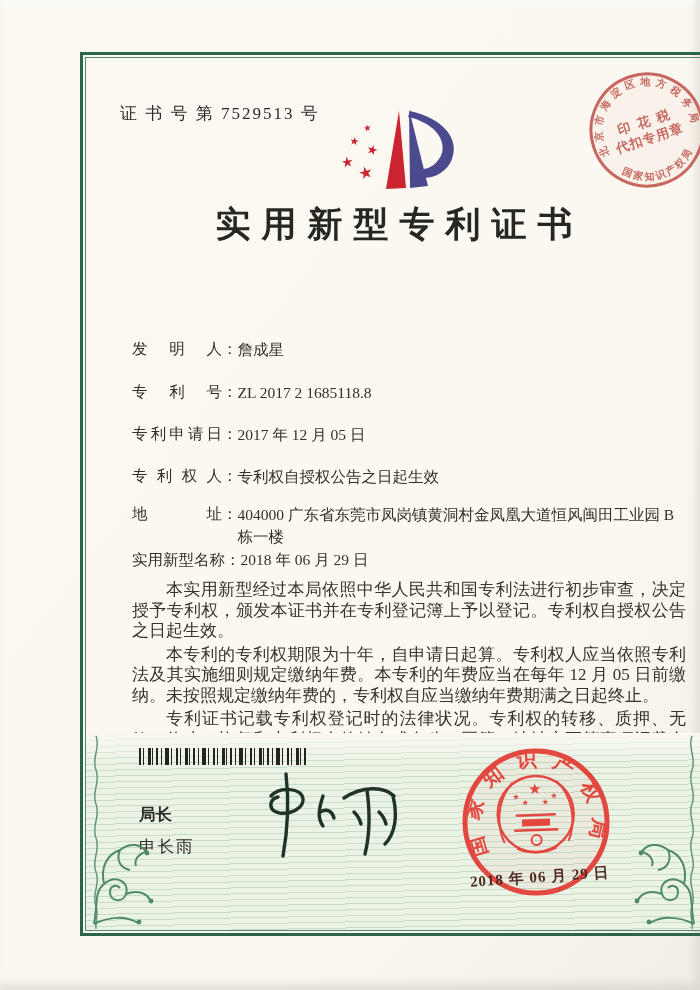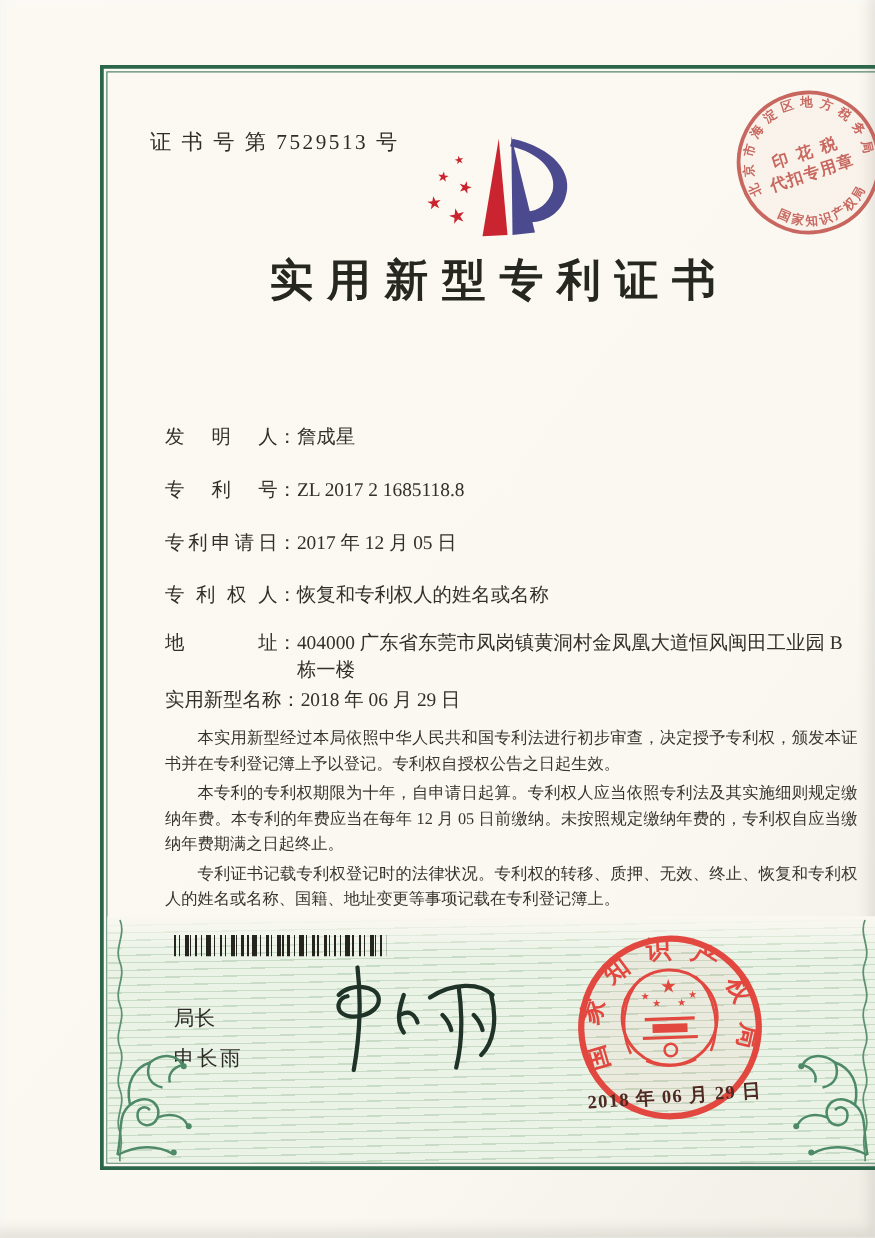--- a/index.html
+++ b/index.html
@@ -39,42 +39,42 @@
   .f-row{position:absolute;left:46px;font-size:15.5px;color:#33302a;width:560px;}
   .f-lbl{display:inline-block;width:90px;text-align:justify;text-align-last:justify;vertical-align:top;}
   .f-colon{vertical-align:top;}
   .f-val{vertical-align:top;display:inline-block;max-width:440px;line-height:22px;}
   .r1{top:238px}.r2{top:281px}.r3{top:324px}.r4{top:366px}.r5{top:408px}.r6{top:446px}
   .r-grant{top:492px}
   .grant2{position:absolute;left:278px;top:0;white-space:nowrap;}
   .r-grant .wrap{position:relative;display:block;}
   
   .paras{position:absolute;left:46px;top:522px;width:554px;
-    font-size:13px;line-height:20.5px;text-align:justify;color:#37342e;}
+    font-size:17px;line-height:20.5px;text-align:justify;color:#37342e;}
   .paras p{margin:0 0 3px 0;text-indent:2em;}
   
   .band{
     position:absolute;left:0;right:0;bottom:0;height:196px;
     background-color:#ebf3e7;
     background-image:repeating-linear-gradient(179deg,
       rgba(124,170,128,.32) 0 1px, rgba(124,170,128,0) 1px 6px);
   }
   .band::before{
     content:"";position:absolute;left:0;right:0;top:-1px;height:30px;
     background:linear-gradient(180deg,#faf8f0 0%,rgba(250,248,240,0) 100%);
   }
   .barcode{
     position:absolute;left:53px;top:14px;width:170px;height:17px;
     background:repeating-linear-gradient(90deg,
       #26241f 0 2px,transparent 2px 4px,#26241f 4px 5px,transparent 5px 9px,
       #26241f 9px 12px,transparent 12px 13px,#26241f 13px 14px,transparent 14px 17px,
       #26241f 17px 19px,transparent 19px 22px,#26241f 22px 23px,transparent 23px 26px,
       #26241f 26px 30px,transparent 30px 32px,#26241f 32px 33px,transparent 33px 37px);
   }
-  .officer-title{position:absolute;left:53px;top:70px;font-size:16.5px;color:#2c2a25;}
+  .officer-title{position:absolute;left:53px;top:70px;font-size:16.5px;color:#2c2a25;font-weight:bold;}
   .officer-name{position:absolute;left:53px;top:102px;font-size:16.5px;color:#2c2a25;letter-spacing:2px;}
   .signature{position:absolute;left:160px;top:34px;}
   .registry-seal{position:absolute;left:368px;top:8px;}
   .page-footer{
     position:absolute;left:0;right:0;top:168px;text-align:center;
     font-size:13px;color:#3a382f;letter-spacing:1px;
   }
   .flourish{position:absolute;bottom:4px;}
   .flourish.left{left:4px;}
   .flourish.right{right:4px;transform:scaleX(-1);}
@@ -128,21 +128,21 @@
       <div class="f-row r2">
         <span class="f-lbl">发明人</span><span class="f-colon">：</span><span class="f-val">詹成星</span>
       </div>
       <div class="f-row r3">
         <span class="f-lbl">专利号</span><span class="f-colon">：</span><span class="f-val">ZL 2017 2 1685118.8</span>
       </div>
       <div class="f-row r4">
         <span class="f-lbl">专利申请日</span><span class="f-colon">：</span><span class="f-val">2017 年 12 月 05 日</span>
       </div>
       <div class="f-row r5">
-        <span class="f-lbl">专利权人</span><span class="f-colon">：</span><span class="f-val">恢复和专利权人的姓名或名称</span>
+        <span class="f-lbl">专利权人</span><span class="f-colon">：</span><span class="f-val">专利权自授权公告之日起生效</span>
       </div>
       <div class="f-row r6">
         <span class="f-lbl">地址</span><span class="f-colon">：</span><span class="f-val">404000 广东省东莞市凤岗镇黄洞村金凤凰大道恒风闽田工业园 B 栋一楼</span>
       </div>
 
       <div class="f-row r-grant">
         <span class="wrap">
           <span>实用新型名称</span><span>：</span><span>2018 年 06 月 29 日</span>
         </span>
       </div>

